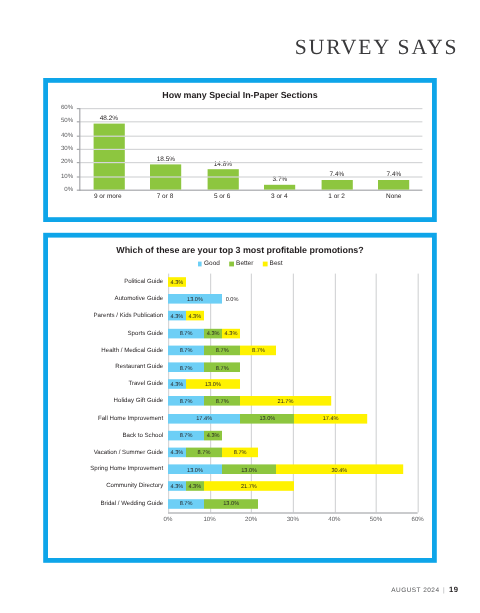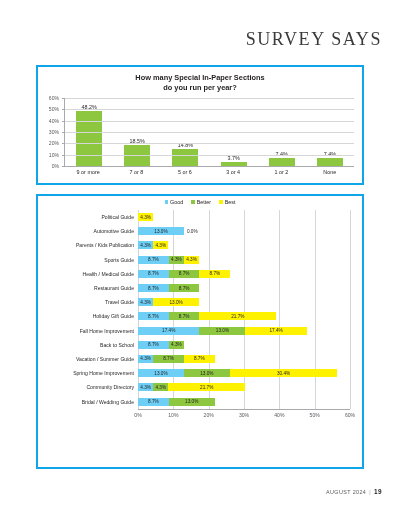--- a/index.html
+++ b/index.html
@@ -27,21 +27,21 @@
     color: #3a3a3c;
     font-weight: 400;
   }
 
   
   .panel {
     position: absolute;
     left: 36px;
     width: 328px;
     background: #ffffff;
-    border: 2px solid #0ea5e9;
+    border: 4px solid #0ea5e9;
     box-sizing: border-box;
   }
   #panel-top { top: 65px; height: 120px; }
   #panel-bottom { top: 194px; height: 275px; }
 
   .chart-title {
     text-align: center;
     font-size: 7.4px;
     font-weight: bold;
     color: #231f20;
@@ -251,21 +251,20 @@
   .footer .sep { color: #a7a9ac; }
 </style>
 </head>
 <body>
 
 <div class="masthead">SURVEY SAYS</div>
 
 <div class="panel" id="panel-top">
   <div class="chart-title">
     <span class="line">How many Special In-Paper Sections</span>
-    <span class="line">do you run per year?</span>
   </div>
   <div class="c1-body">
     <div class="c1-yaxis" id="c1-yaxis">
         <div class="c1-ytick" style="top: 68px;">0%</div>
         <div class="c1-ytick" style="top: 56.6667px;">10%</div>
         <div class="c1-ytick" style="top: 45.3333px;">20%</div>
         <div class="c1-ytick" style="top: 34px;">30%</div>
         <div class="c1-ytick" style="top: 22.6667px;">40%</div>
         <div class="c1-ytick" style="top: 11.3333px;">50%</div>
         <div class="c1-ytick" style="top: 0px;">60%</div>
@@ -316,20 +315,23 @@
         <div class="c1-xlabel">7 or 8</div>
         <div class="c1-xlabel">5 or 6</div>
         <div class="c1-xlabel">3 or 4</div>
         <div class="c1-xlabel">1 or 2</div>
         <div class="c1-xlabel">None</div>
       </div>
   </div>
 </div>
 
 <div class="panel" id="panel-bottom">
+  <div class="chart-title">
+    <span class="line">Which of these are your top 3 most profitable promotions?</span>
+  </div>
   <div class="legend" id="c2-legend">
       <div class="legend-item">
         <span class="legend-swatch" style="background: rgb(109, 207, 246);"></span>
         <span>Good</span>
       </div>
       <div class="legend-item">
         <span class="legend-swatch" style="background: rgb(141, 198, 63);"></span>
         <span>Better</span>
       </div>
       <div class="legend-item">

